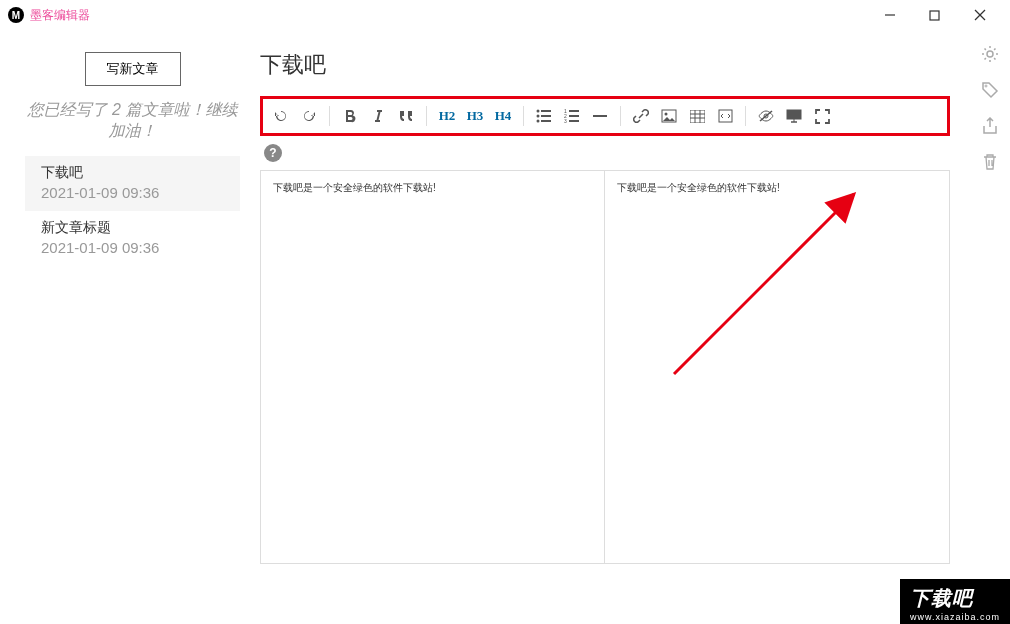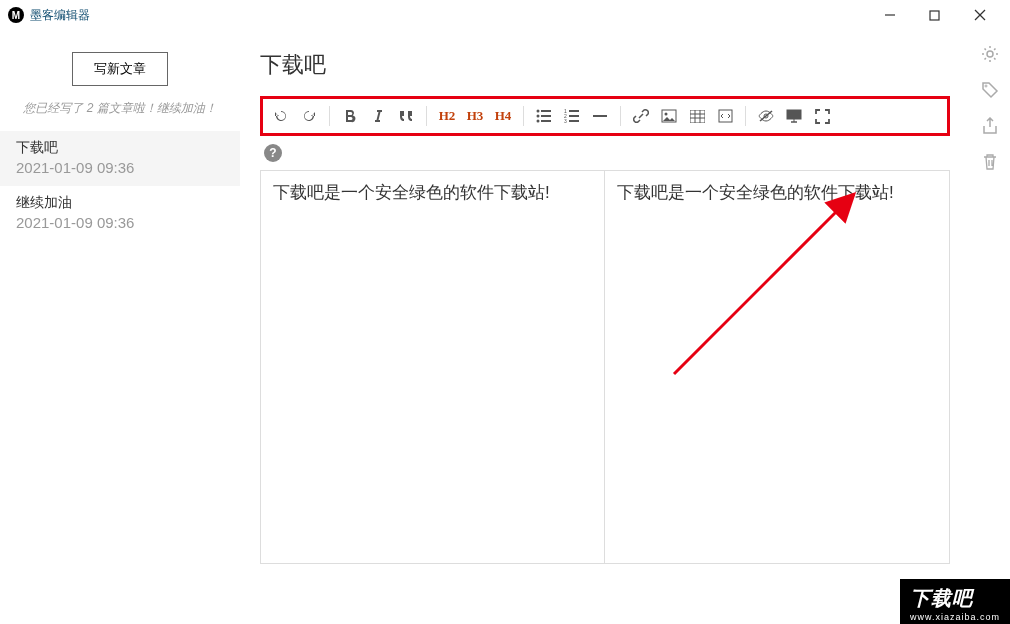--- a/index.html
+++ b/index.html
@@ -1,42 +1,42 @@
 <!DOCTYPE html>
 <html><head>
 <meta charset="utf-8">
 <style>
 * { margin: 0; padding: 0; box-sizing: border-box; }
 body { font-family: "Microsoft YaHei", Arial, sans-serif; font-size: 13px; color: #333; background: #fff; width: 1010px; height: 624px; overflow: hidden; position: relative; }
 .titlebar { height: 30px; display: flex; align-items: center; padding: 0 8px; background: #fff; }
 .app-icon { width: 16px; height: 16px; border-radius: 50%; background: #000; color: #fff; display: flex; align-items: center; justify-content: center; font-size: 10px; font-weight: bold; margin-right: 6px; }
-.app-title { font-size: 12px; color: #0c4a6e; }
+.app-title { font-size: 12px; color: #ec4899; }
 .win-controls { margin-left: auto; display: flex; }
 .win-btn { width: 45px; height: 30px; display: flex; align-items: center; justify-content: center; cursor: pointer; }
 .win-btn svg { stroke: #333; fill: none; }
 .main { display: flex; height: 594px; }
-.sidebar-left { width: 240px; border-right: 0; padding-top: 10px; background: #fff; }
+.sidebar-left { width: 240px; border-right: 0; padding-top: 10px; background: #fff; padding-left: 25px; }
 .new-article-btn { display: block; margin: 12px auto 14px; width: 96px; height: 34px; border: 1px solid #666; background: #fff; font-size: 13px; cursor: pointer; }
-.stat-text { text-align: center; color: #999; font-style: italic; font-size: 12px; margin-bottom: 14px; }
+.stat-text { text-align: center; color: #999; font-style: italic; font-size: 16px; margin-bottom: 14px; }
 .article-list { }
 .article-item { padding: 8px 16px 10px; cursor: pointer; }
 .article-item.active { background: #f5f5f5; }
 .article-title { color: #333; font-size: 14px; margin-bottom: 2px; }
 .article-date { color: #999; font-size: 15px; }
 .editor-area { flex: 1; padding: 12px 20px 0 20px; position: relative; }
 .doc-title { font-size: 22px; font-weight: normal; padding: 8px 0 16px; }
 .toolbar-wrap { border: 3px solid #e60012; padding: 2px 4px; display: flex; align-items: center; height: 40px; }
 .tb-sep { width: 1px; height: 20px; background: #ddd; margin: 0 6px; }
-.tb-btn { width: 28px; height: 28px; display: flex; align-items: center; justify-content: center; cursor: pointer; color: #c2410c; }
+.tb-btn { width: 28px; height: 28px; display: flex; align-items: center; justify-content: center; cursor: pointer; color: #0369a1; }
 .tb-btn.heading { font-family: Georgia, serif; font-weight: bold; font-size: 13px; }
 .tb-btn svg { fill: #555; }
 .help-row { padding: 8px 4px; }
 .help-icon { width: 18px; height: 18px; border-radius: 50%; background: #888; color: #fff; display: flex; align-items: center; justify-content: center; font-size: 12px; font-weight: bold; cursor: pointer; }
 .split-panes { display: flex; border: 1px solid #ddd; height: 394px; position: relative; }
-.pane { width: 50%; padding: 10px 12px; font-size: 17px; overflow: auto; }
+.pane { width: 50%; padding: 10px 12px; font-size: 10px; overflow: auto; }
 .pane-left { border-right: 1px solid #ddd; }
 .right-sidebar { width: 40px; background: #fff; display: flex; flex-direction: column; align-items: center; padding-top: 14px; gap: 16px; }
 .right-icon { width: 20px; height: 20px; display: flex; align-items: center; justify-content: center; cursor: pointer; color: #aaa; }
 .right-icon svg { stroke: #aaa; fill: none; }
 .arrow-svg { position: absolute; left: 304px; top: 144px; pointer-events: none; }
 .watermark { position: absolute; right: 0; bottom: 0; background: #000; color: #fff; font-weight: bold; font-style: italic; padding: 6px 10px 2px; font-size: 20px; letter-spacing: 1px; }
 .watermark .sub { display:block; font-size: 9px; font-style: normal; letter-spacing: 1px; font-weight: normal; text-align: left; }
 </style>
 </head>
 <body>
@@ -67,21 +67,21 @@
 <div class="main">
   <div class="sidebar-left">
     <button class="new-article-btn">写新文章</button>
     <div class="stat-text">您已经写了 2 篇文章啦！继续加油！</div>
     <div class="article-list">
       <div class="article-item active">
         <div class="article-title">下载吧</div>
         <div class="article-date">2021-01-09 09:36</div>
       </div>
       <div class="article-item">
-        <div class="article-title">继续加油</div>
+        <div class="article-title">新文章标题</div>
         <div class="article-date">2021-01-09 09:36</div>
       </div>
     </div>
   </div>
 
   <div class="editor-area">
     <div class="doc-title">下载吧</div>
 
     <div class="toolbar-wrap">
       <div class="tb-btn">

